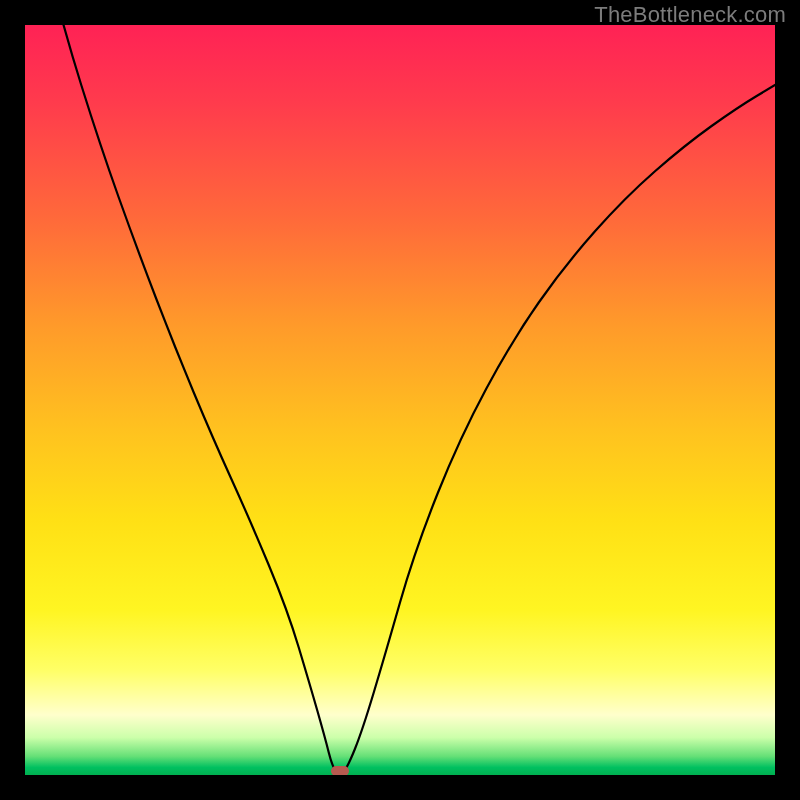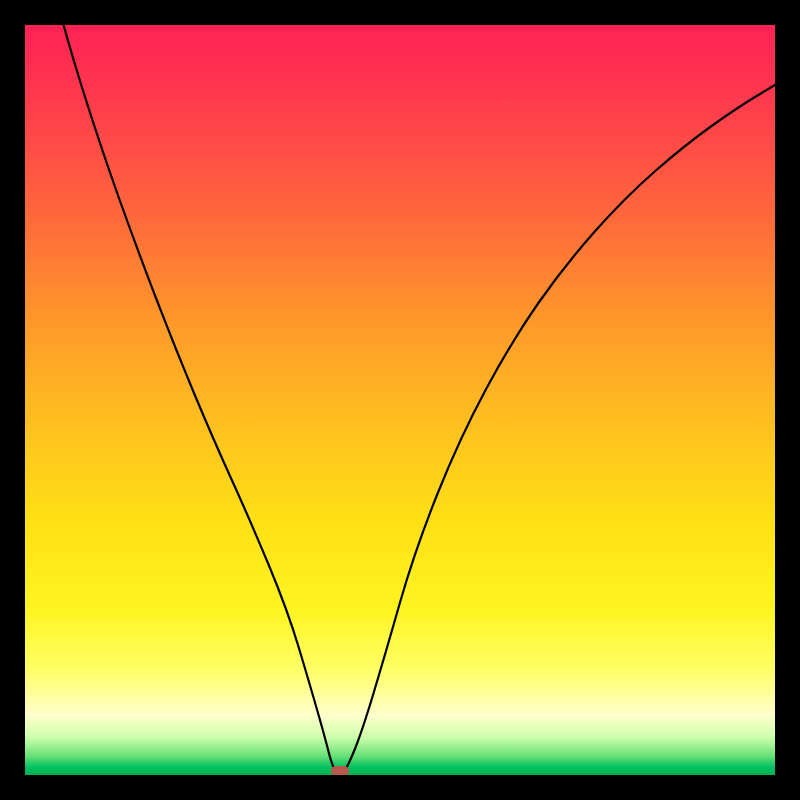--- a/index.html
+++ b/index.html
@@ -69,20 +69,21 @@
     border-radius: 5px;
     background: #b65a50;
     transform: translate(-50%, -50%);
     z-index: 5;
   }
 </style>
 </head>
 <body>
 
 <div class="frame">
+  <div class="watermark">TheBottleneck.com</div>
 
   <div class="plot-area">
     <div class="gradient"></div>
 
     <svg class="curve" viewBox="0 0 750 750" preserveAspectRatio="none">
       <path id="curve-path" d="M 0.00 -150.00 Q 0.00 -150.00 18.75 -75.00 Q 37.50 0.00 56.25 60.00 Q 75.00 120.00 93.75 172.50 Q 112.50 225.00 131.25 273.75 Q 150.00 322.50 168.75 367.50 Q 187.50 412.50 206.25 453.75 Q 225.00 495.00 243.75 540.00 Q 262.50 585.00 273.75 622.50 Q 285.00 660.00 292.50 686.25 Q 300.00 712.50 303.75 727.50 Q 307.50 742.50 311.25 746.25 Q 315.00 750.00 318.75 746.25 Q 322.50 742.50 330.00 723.75 Q 337.50 705.00 348.75 667.50 Q 360.00 630.00 375.00 577.50 Q 390.00 525.00 412.50 468.75 Q 435.00 412.50 461.25 363.75 Q 487.50 315.00 513.75 277.50 Q 540.00 240.00 570.00 206.25 Q 600.00 172.50 630.00 146.25 Q 660.00 120.00 686.25 101.25 Q 712.50 82.50 731.25 71.25 T 750.00 60.00" stroke="#000" stroke-width="2.2" fill="none" stroke-linecap="round" stroke-linejoin="round"></path>
     </svg>
 
     <div class="marker" id="marker" style="left: 315px; top: 746px; background: rgb(182, 90, 80);"></div>
   </div>

